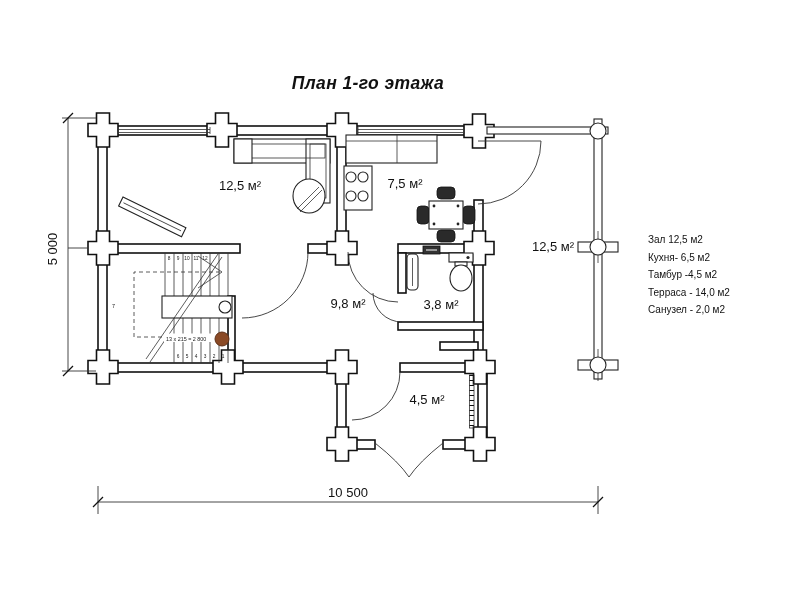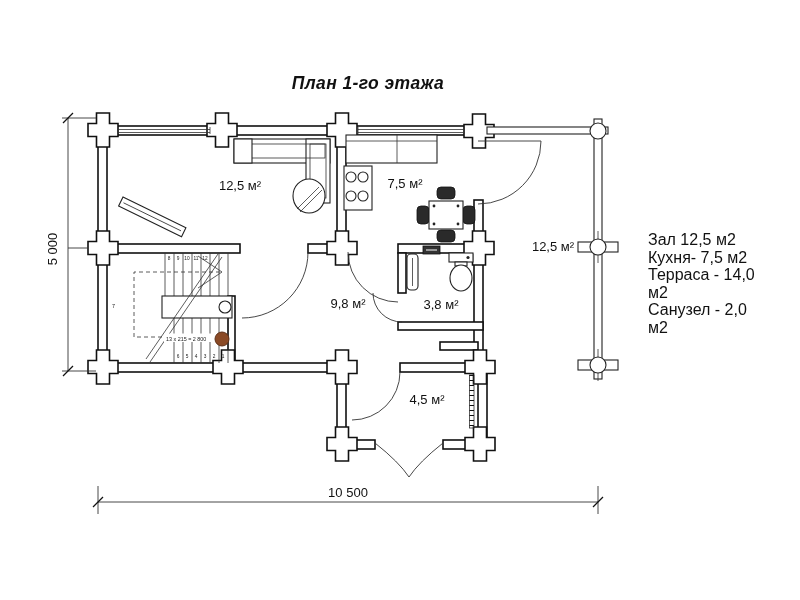--- a/index.html
+++ b/index.html
@@ -1,20 +1,20 @@
 <!DOCTYPE html>
 <html><head>
 <meta charset="utf-8">
 <style>
   html,body{margin:0;padding:0;background:#fff;}
   .canvas{position:relative;width:766px;height:600px;background:#fff;overflow:hidden;
           font-family:"Liberation Sans",sans-serif;color:#111;}
   .title{position:absolute;left:228px;top:73px;width:280px;text-align:center;
          font-size:17.5px;font-weight:bold;font-style:italic;letter-spacing:.4px;}
-  .legend{position:absolute;left:648px;top:231px;font-size:16px;line-height:17.5px;}
+  .legend{position:absolute;left:648px;top:231px;font-size:10px;line-height:17.5px;}
   svg{position:absolute;left:0;top:0;}
   .wall{fill:#fff;stroke:#111;stroke-width:1.6;}
   .beam{fill:#fff;stroke:#222;stroke-width:1.1;}
   .thin{fill:none;stroke:#333;stroke-width:0.8;}
   .furn{fill:#fff;stroke:#222;stroke-width:1.1;}
   .dark{fill:#2a2a2a;stroke:#111;stroke-width:0.8;}
   .arc{fill:none;stroke:#333;stroke-width:0.9;}
   .dim{stroke:#333;stroke-width:0.9;fill:none;}
   .tick{stroke:#111;stroke-width:1.3;}
   .lbl{font:13px "Liberation Sans",sans-serif;fill:#111;}
@@ -24,21 +24,22 @@
 </style>
 </head>
 <body>
 
 <div class="canvas">
 
   <div class="title">План 1-го этажа</div>
 
   <div class="legend">
     <div>Зал 12,5 м2</div>
-    <div>Кухня- 7,5 м2</div>
+    <div>Кухня- 6,5 м2</div>
+    <div>Тамбур -4,5 м2</div>
     <div>Терраса - 14,0 м2</div>
     <div>Санузел - 2,0 м2</div>
   </div>
 
   <svg width="800" height="600" viewBox="0 0 800 600">
     <defs>
       <path id="cross" d="M-6.5,-17 H6.5 V-6.5 H15 V6.5 H6.5 V17 H-6.5 V6.5 H-15 V-6.5 H-6.5 Z"></path>
     </defs>
 
     <g>

